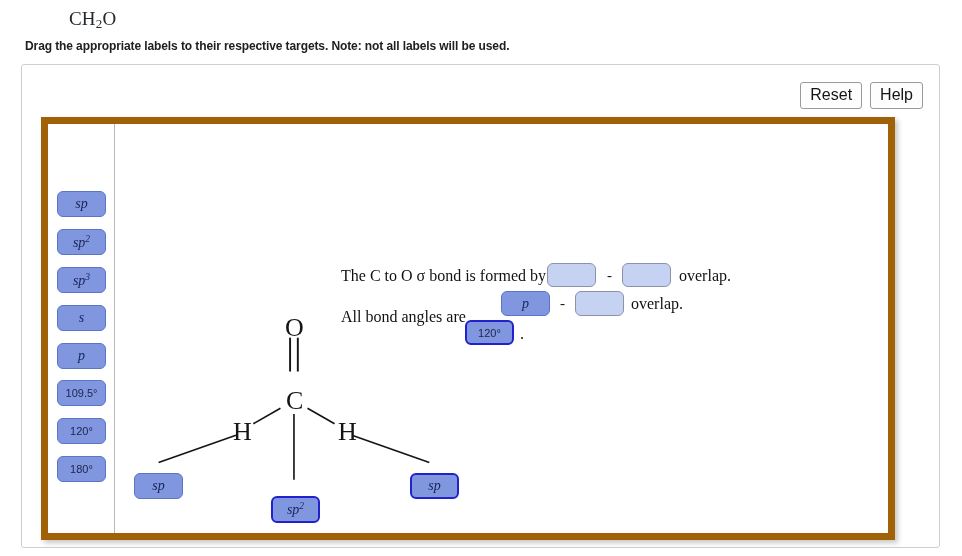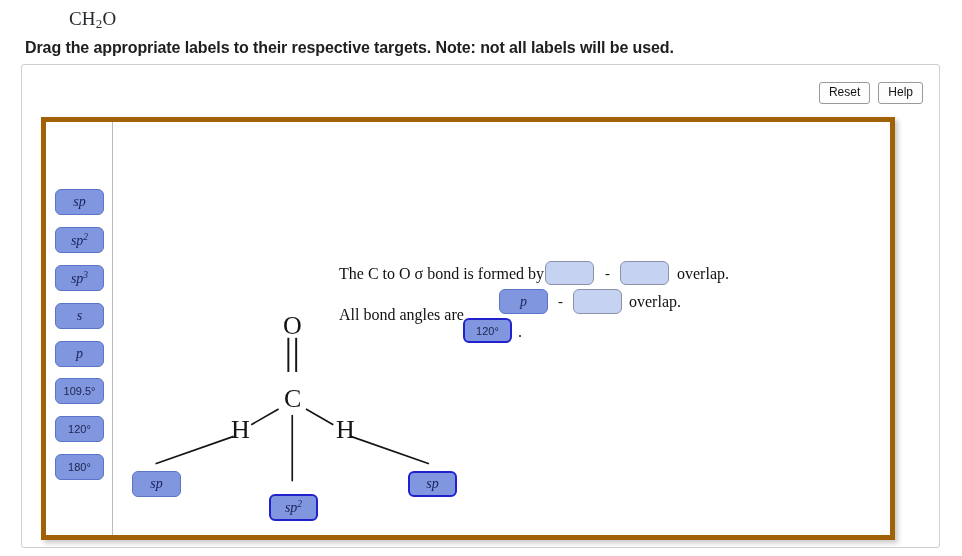--- a/index.html
+++ b/index.html
@@ -29,21 +29,21 @@
   }
   #page-title sub {
     font-size: 13px;
     vertical-align: -3px;
   }
   #instructions {
     position: absolute;
     left: 25px;
     top: 39px;
     font-family: "Liberation Sans", sans-serif;
-    font-size: 16px;
+    font-size: 12px;
     font-weight: bold;
     color: #202020;
     letter-spacing: -.1px;
   }
 
   
   #outer-panel {
     position: absolute;
     left: 21px;
     top: 64px;
@@ -58,39 +58,39 @@
   
   #toolbar {
     position: absolute;
     right: 16px;
     top: 17px;
     display: flex;
     gap: 8px;
   }
   .tool-btn {
     font-family: "Liberation Sans", sans-serif;
-    font-size: 12px;
+    font-size: 16px;
     color: #141414;
     background: #fdfdfd;
     border: 1px solid #9a9a9a;
     border-radius: 3px;
     padding: 3px 9px 4px 9px;
     line-height: 1.1;
     cursor: pointer;
   }
 
   
   #canvas {
     position: absolute;
     left: 19px;
     top: 52px;
     width: 854px;
     height: 423px;
     background: #ffffff;
-    border: 5px solid #a16207;
+    border: 7px solid #a16207;
     box-sizing: border-box;
     box-shadow: 3px 3px 5px rgba(0,0,0,.22);
   }
   #bank-divider {
     position: absolute;
     left: 66px;
     top: 0;
     width: 1px;
     height: 100%;
     background: #b9b9b9;

